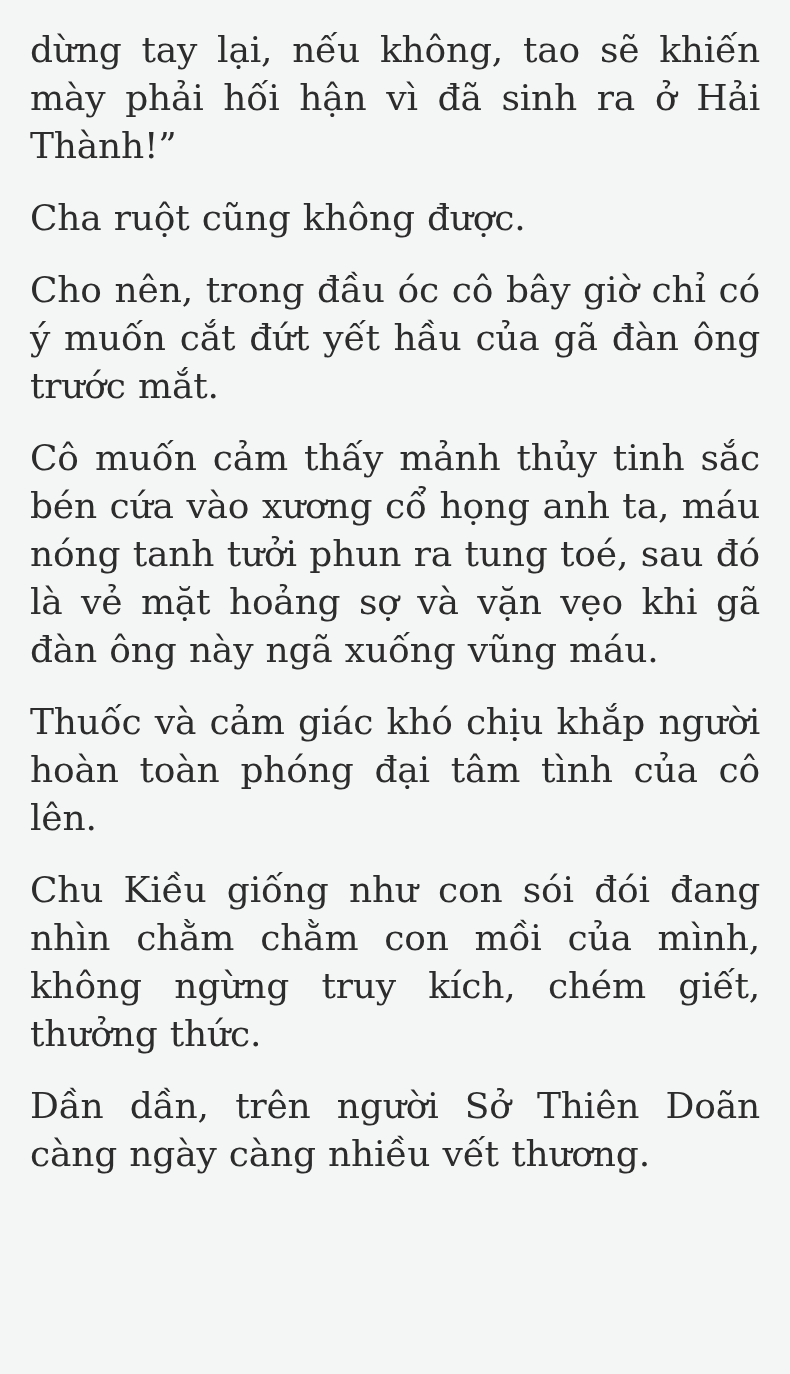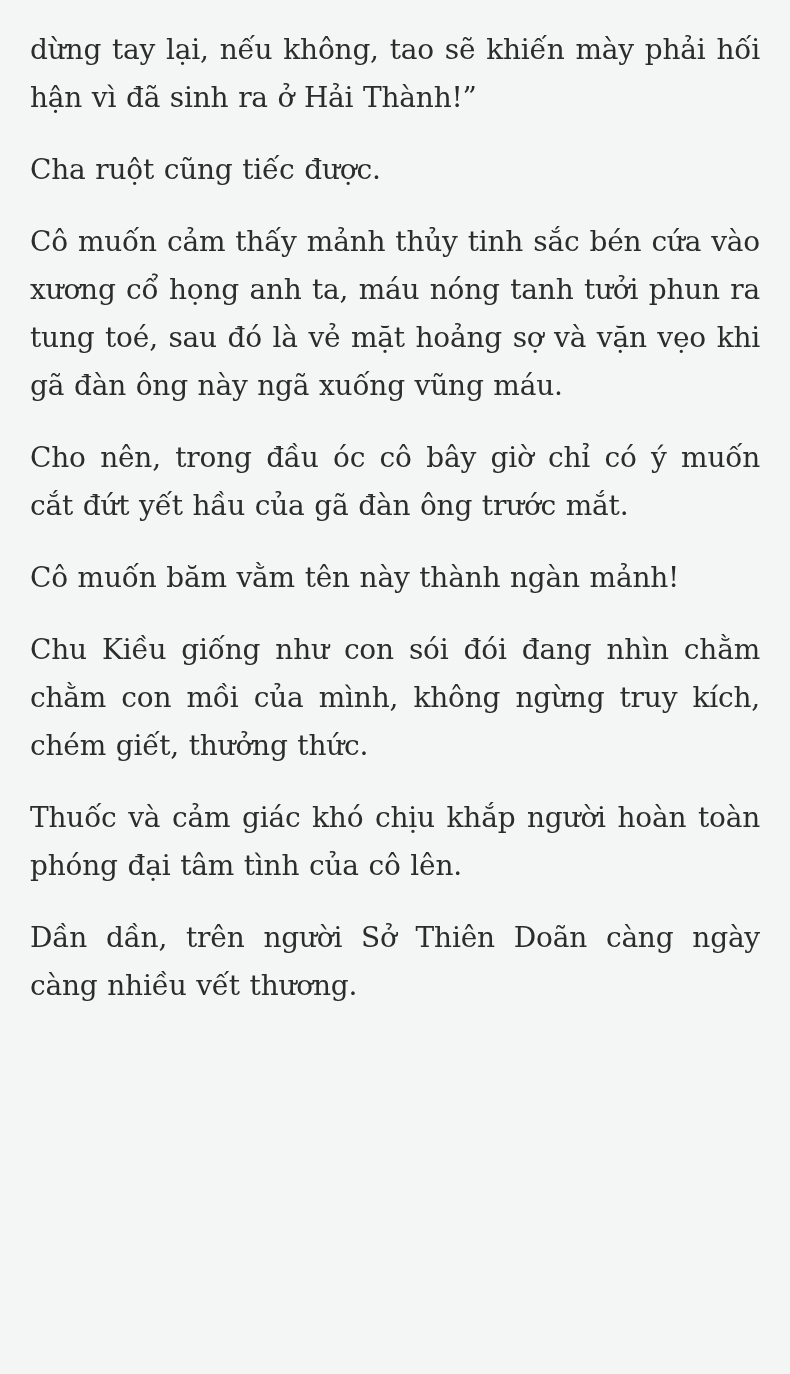--- a/index.html
+++ b/index.html
@@ -15,33 +15,32 @@
   }
   .reader-page {
     box-sizing: border-box;
     width: 790px;
     height: 1374px;
     padding: 26px 30px 0 30px;
     color: #2c2c2c;
   }
   .reader-page p {
     margin: 0 0 24px 0;
-    font-size: 28px;
+    font-size: 36px;
     line-height: 48px;
     text-align: justify;
     text-justify: inter-word;
     letter-spacing: -0.2px;
     word-spacing: 1px;
   }
 </style>
 </head>
 <body>
 
 <main class="reader-page">
   <p>dừng tay lại, nếu không, tao sẽ khiến mày phải hối hận vì đã sinh ra ở Hải Thành!”</p>
-  <p>Cha ruột cũng tiếc được.</p>
+  <p>Cha ruột cũng không được.</p>
+  <p>Cho nên, trong đầu óc cô bây giờ chỉ có ý muốn cắt đứt yết hầu của gã đàn ông trước mắt.</p>
   <p>Cô muốn cảm thấy mảnh thủy tinh sắc bén cứa vào xương cổ họng anh ta, máu nóng tanh tưởi phun ra tung toé, sau đó là vẻ mặt hoảng sợ và vặn vẹo khi gã đàn ông này ngã xuống vũng máu.</p>
-  <p>Cho nên, trong đầu óc cô bây giờ chỉ có ý muốn cắt đứt yết hầu của gã đàn ông trước mắt.</p>
-  <p>Cô muốn băm vằm tên này thành ngàn mảnh!</p>
+  <p>Thuốc và cảm giác khó chịu khắp người hoàn toàn phóng đại tâm tình của cô lên.</p>
   <p>Chu Kiều giống như con sói đói đang nhìn chằm chằm con mồi của mình, không ngừng truy kích, chém giết, thưởng thức.</p>
-  <p>Thuốc và cảm giác khó chịu khắp người hoàn toàn phóng đại tâm tình của cô lên.</p>
   <p>Dần dần, trên người Sở Thiên Doãn càng ngày càng nhiều vết thương.</p>
 </main>
 
 </body></html>

